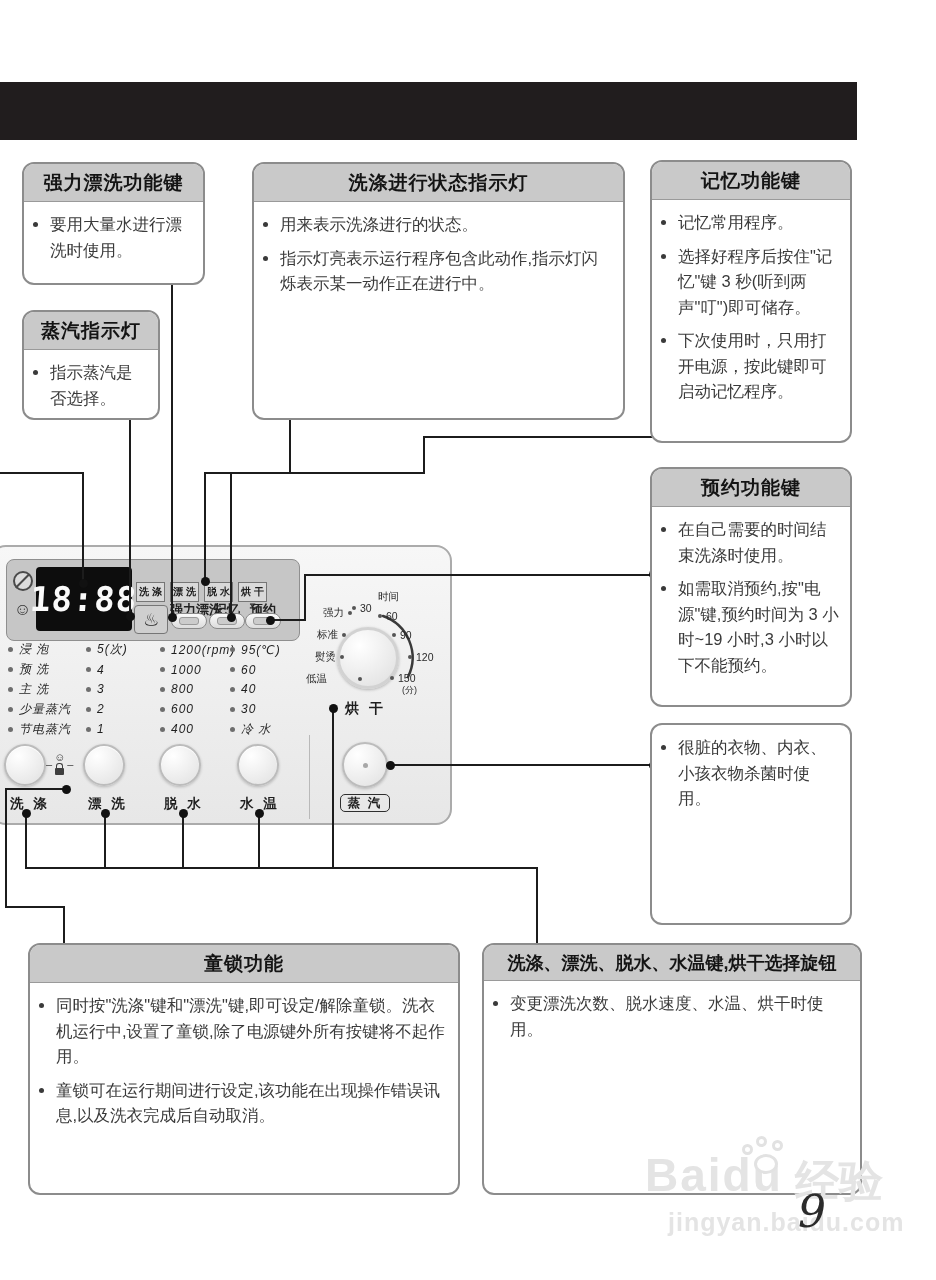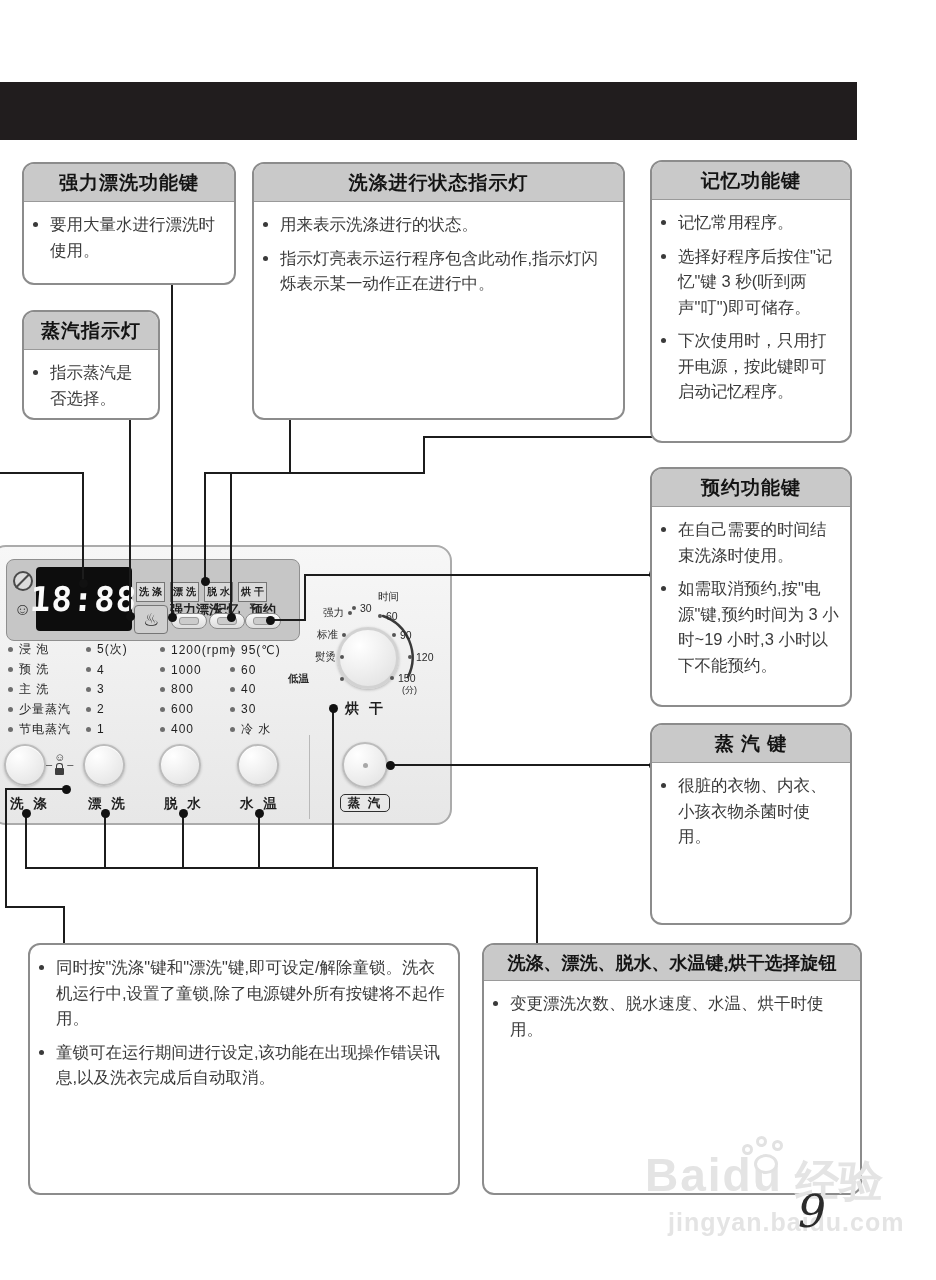--- a/index.html
+++ b/index.html
@@ -43,21 +43,21 @@
               font-size:18px;color:#2a2a2a;box-sizing:border-box;}
   .fn-label{top:601px;height:10px;font-size:13px;font-weight:bold;color:#222;text-align:center;white-space:nowrap;}
   .oval-btn{top:613px;width:36px;height:16px;border:1px solid #8a8a8a;border-radius:8px;
             background:linear-gradient(#fbfbfb,#dcdcdc);box-sizing:border-box;display:flex;
             align-items:center;justify-content:center;}
   .oval-btn i{display:block;width:18px;height:6px;border:1px solid #9a9a9a;border-radius:3px;
               background:#cccccc;}
   .led-col{display:flex;flex-direction:column;}
   .led-row{height:19.8px;display:flex;align-items:center;gap:6px;}
   .led{width:5px;height:5px;border-radius:50%;background:#6e6e6e;flex:none;}
-  .led-row span{font-size:12px;color:#1f1f1f;white-space:nowrap;letter-spacing:1px;}
+  .led-row span{font-size:12px;color:#1f1f1f;white-space:nowrap;letter-spacing:1px;font-style:italic;}
   .knob-btn{width:42px;height:42px;border-radius:50%;border:2px solid #bcbcbc;box-sizing:border-box;
             background:radial-gradient(circle at 32% 26%,#ffffff,#e0e0e0);
             box-shadow:0 1px 3px rgba(0,0,0,.22), inset 0 1px 1px #fff;}
   .btn-label{font-size:13.5px;font-weight:bold;color:#1d1d1d;letter-spacing:3px;white-space:nowrap;}
   #divider{left:309px;top:735px;width:1px;height:84px;background:#b9b9b9;}
   #dial{left:337px;top:627px;width:62px;height:62px;border-radius:50%;border:3px solid #d2d2d2;
         background:radial-gradient(circle at 35% 28%,#ffffff,#dedede);
         box-shadow:0 1px 3px rgba(0,0,0,.25);box-sizing:border-box;}
   .dial-row{display:flex;align-items:center;gap:4px;}
   .dial-row span{font-size:10.5px;color:#2a2a2a;white-space:nowrap;}
@@ -236,21 +236,21 @@
       <i class="ddot"></i>
     </div>
   <div class="abs dial-row" style="left:290px;top:628px;width:56px;justify-content:flex-end;">
       <span>标准</span>
       <i class="ddot"></i>
     </div>
   <div class="abs dial-row" style="left:288px;top:650px;width:56px;justify-content:flex-end;">
       <span>熨烫</span>
       <i class="ddot"></i>
     </div>
-  <div class="abs dial-row" style="left:288px;top:672px;width:56px;justify-content:space-between;font-weight:bold;">
+  <div class="abs dial-row" style="left:306px;top:672px;width:56px;justify-content:space-between;">
       <span>低温</span>
       <i class="ddot"></i>
     </div>
   <div class="abs dial-row" style="left:378px;top:590px;">
       <span>时间</span>
     </div>
   <div class="abs dial-row" style="left:352px;top:602px;">
       <i class="ddot"></i>
       <span>30</span>
     </div>
@@ -314,21 +314,21 @@
   <div class="abs dot" style="left:649px;top:570px;"></div>
   <div class="abs dot" style="left:386px;top:761px;"></div>
   <div class="abs dot" style="left:649px;top:761px;"></div>
   <div class="abs dot" style="left:329px;top:704px;"></div>
   <div class="abs dot" style="left:22px;top:809px;"></div>
   <div class="abs dot" style="left:101px;top:809px;"></div>
   <div class="abs dot" style="left:179px;top:809px;"></div>
   <div class="abs dot" style="left:255px;top:809px;"></div>
   <div class="abs dot" style="left:62px;top:785px;"></div>
 
-  <div class="abs callout" style="left:22px;top:162px;width:214px;height:123px;">
+  <div class="abs callout" style="left:22px;top:162px;width:183px;height:123px;">
     <div class="hdr">强力漂洗功能键</div>
     <ul>
         <li>要用大量水进行漂洗时使用。</li>
       </ul>
   </div>
 
   <div class="abs callout" style="left:252px;top:162px;width:373px;height:258px;">
     <div class="hdr">洗涤进行状态指示灯</div>
     <ul>
       <li>用来表示洗涤进行的状态。</li>
@@ -354,27 +354,27 @@
 
   <div class="abs callout" style="left:650px;top:467px;width:202px;height:240px;">
     <div class="hdr">预约功能键</div>
     <ul>
       <li>在自己需要的时间结束洗涤时使用。</li>
       <li>如需取消预约,按"电源"键,预约时间为 3 小时~19 小时,3 小时以下不能预约。</li>
     </ul>
   </div>
 
   <div class="abs callout" style="left:650px;top:723px;width:202px;height:202px;">
-    <div class="hdr">蒸  汽  键</div>
     <ul>
         <li>很脏的衣物、内衣、小孩衣物杀菌时使用。</li>
       </ul>
   </div>
 
   <div class="abs callout" style="left:28px;top:943px;width:432px;height:252px;">
+    <div class="hdr">童锁功能</div>
     <ul>
       <li>同时按"洗涤"键和"漂洗"键,即可设定/解除童锁。洗衣机运行中,设置了童锁,除了电源键外所有按键将不起作用。</li>
       <li>童锁可在运行期间进行设定,该功能在出现操作错误讯息,以及洗衣完成后自动取消。</li>
     </ul>
   </div>
 
   <div class="abs callout" style="left:482px;top:943px;width:380px;height:252px;">
     <div class="hdr tight">洗涤、漂洗、脱水、水温键,烘干选择旋钮</div>
     <ul>
         <li>变更漂洗次数、脱水速度、水温、烘干时使用。</li>

